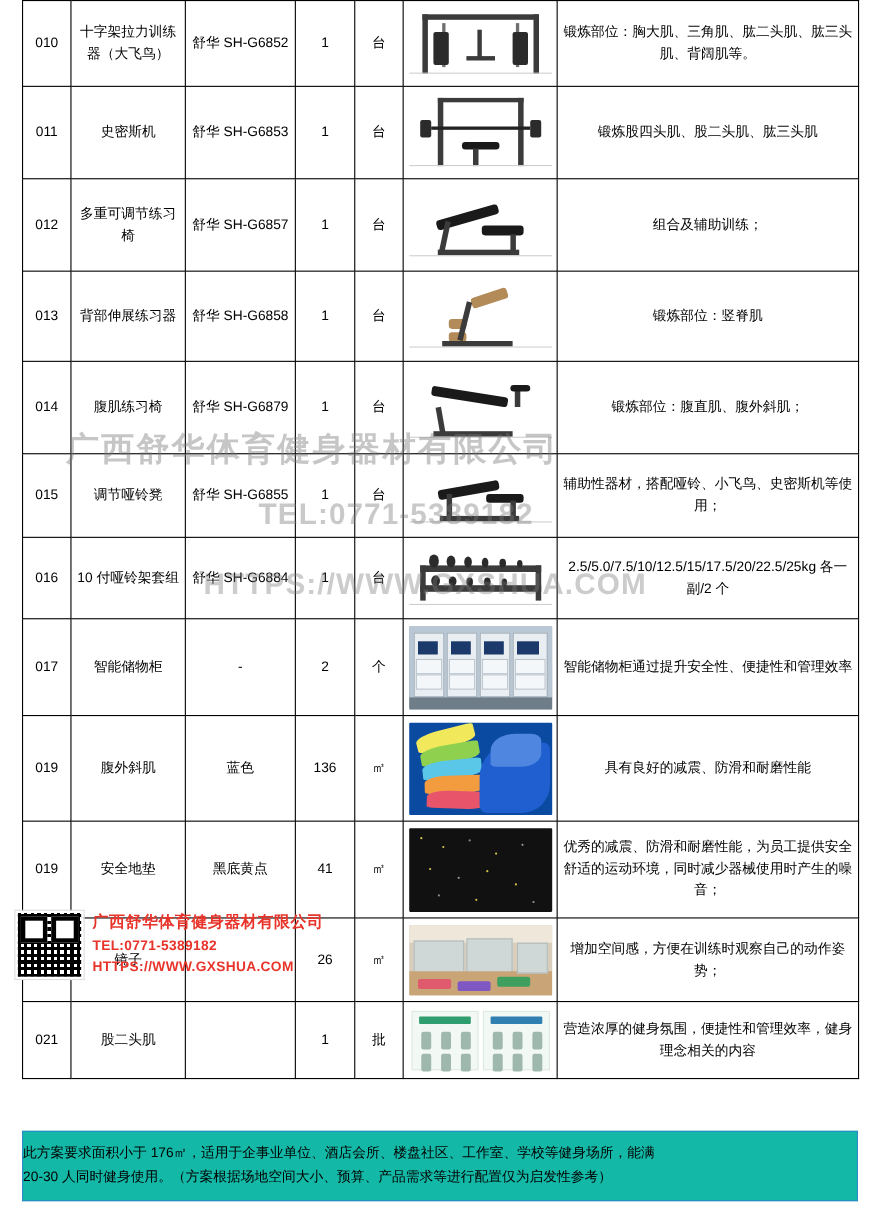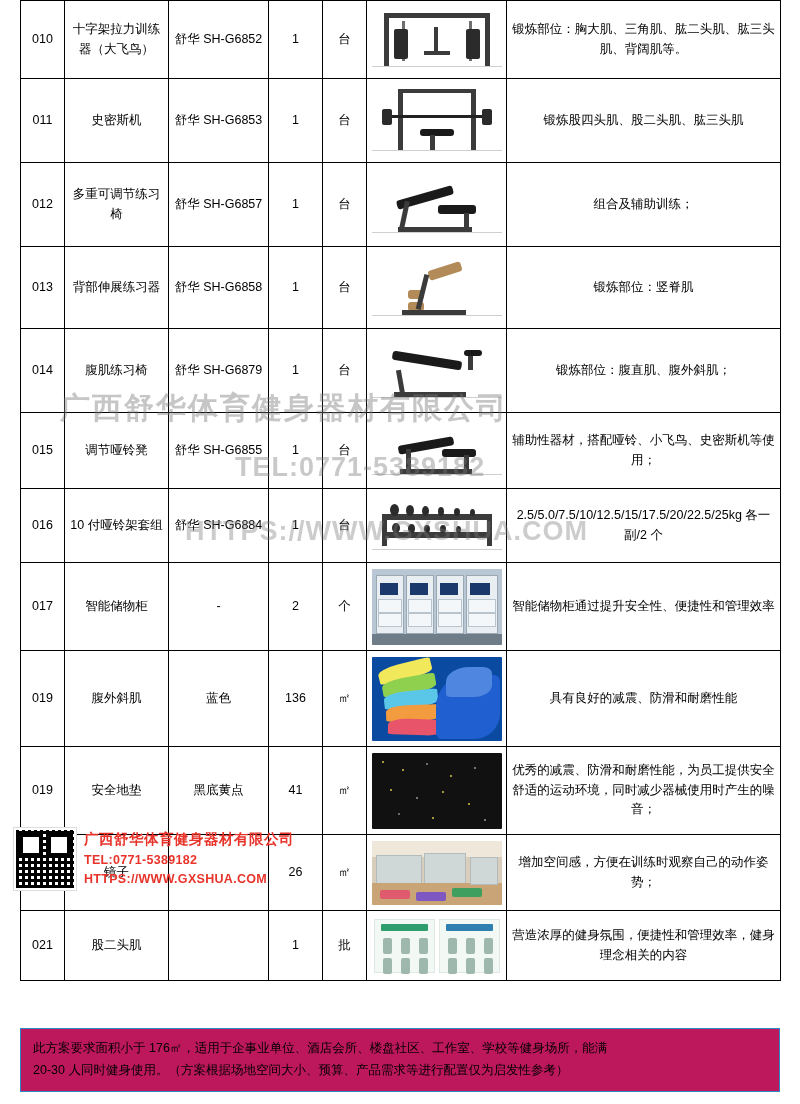--- a/index.html
+++ b/index.html
@@ -115,22 +115,22 @@
   .poster .ptitle { position: absolute; top: 4px; left: 6px; right: 6px; height: 7px; background: #2f9e6e; border-radius: 1px; }
   .poster .fig { position: absolute; width: 9px; height: 16px; background: #9fb8ad; border-radius: 2px; }
 
   
   .footnote {
     position: absolute;
     left: 20px;
     right: 20px;
     bottom: 12px;
     border: 1px solid #2b8ac6;
-    background: #be185d;
-    padding: 9px 12px;
+    background: #14b8a6;
+    padding: 9px 0;
     font-size: 12.5px;
     line-height: 1.75;
     color: #000;
   }
 
   
   .wm {
     position: absolute;
     pointer-events: none;
     white-space: nowrap;

